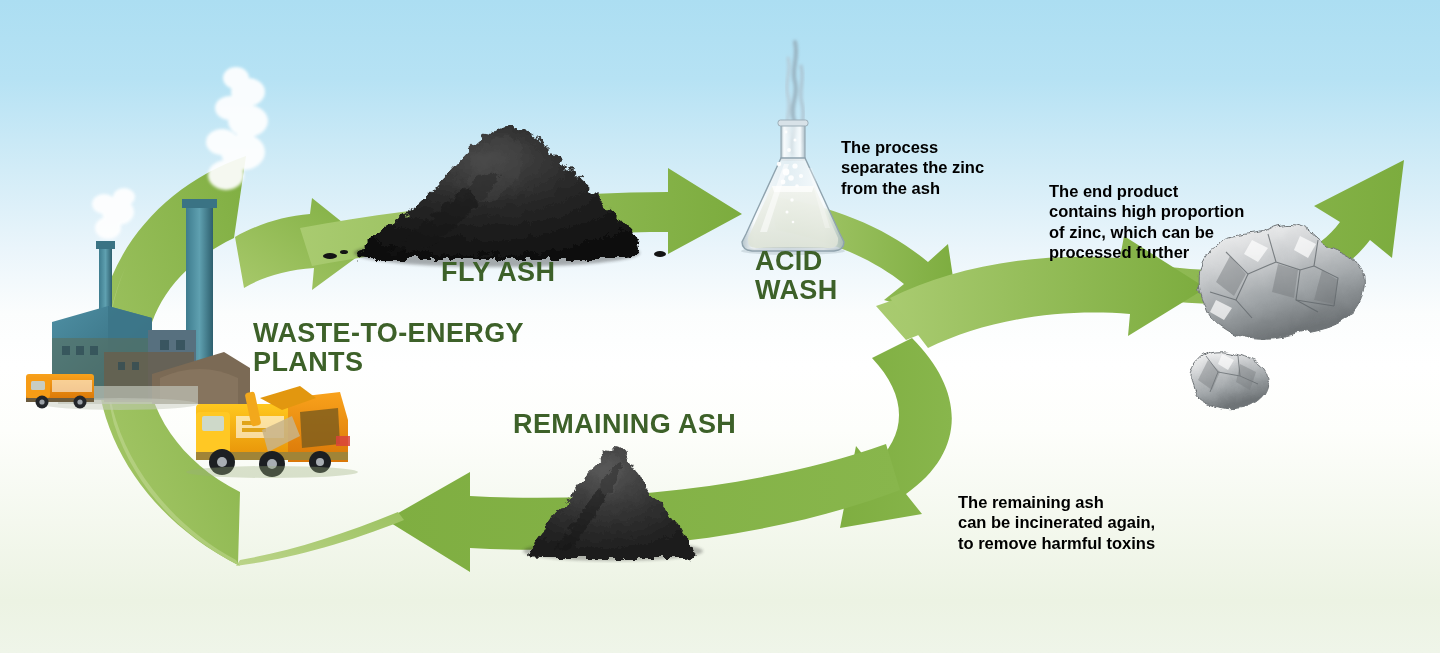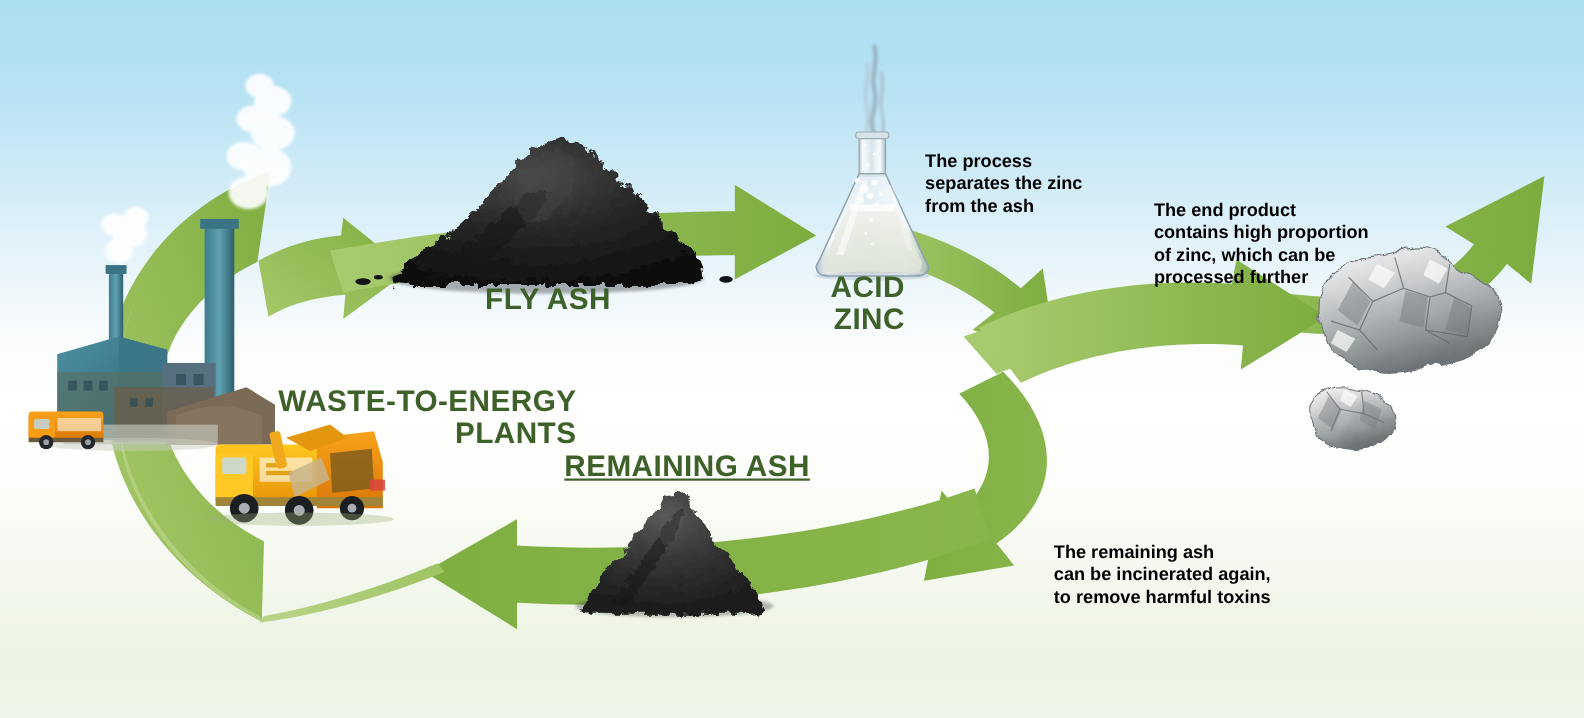--- a/index.html
+++ b/index.html
@@ -17,35 +17,34 @@
 
   
   .glabel {
     position:absolute;
     color:#3D6129;
     font-weight:bold;
     letter-spacing:.4px;
     line-height:1.08;
     white-space:pre-line;
     font-size:27px;
-    text-align:right;
   }
   .note {
     position:absolute;
     color:#000000;
     font-weight:bold;
     font-size:16.5px;
     line-height:1.24;
     white-space:pre-line;
   }
 
-  #lbl-wte   { left:253px; top:319px;margin-top:32px; }
+  #lbl-wte   { left:253px; top:319px; }
   #lbl-fly   { left:441px; top:258px; }
   #lbl-acid  { left:755px; top:247px; }
-  #lbl-rem   { left:513px; top:410px;text-decoration:underline; }
+  #lbl-rem   { left:513px; top:410px; }
   #lbl-zinc  { left:1302px; top:416px; }
 
   #note-acid { left:841px; top:137px; }
   #note-zinc { left:1049px; top:181px; }
   #note-rem  { left:958px; top:492px; }
 </style>
 </head>
 <body>
 
 <div class="stage">
@@ -462,21 +461,21 @@
       <g fill="#FFFFFF" opacity=".65">
         <path d="M1222 354 L1234 360 L1228 370 L1218 364 Z"></path>
       </g>
     </g>
   </svg>
 
   <div class="glabel" id="lbl-wte">WASTE-TO-ENERGY
 PLANTS</div>
   <div class="glabel" id="lbl-fly">FLY ASH</div>
   <div class="glabel" id="lbl-acid">ACID
-ZINC</div>
+WASH</div>
   <div class="glabel" id="lbl-rem">REMAINING ASH</div>
 
   <div class="note" id="note-acid">The process
 separates the zinc
 from the ash</div>
   <div class="note" id="note-rem">The remaining ash
 can be incinerated again,
 to remove harmful toxins</div>
   <div class="note" id="note-zinc">The end product
 contains high proportion

